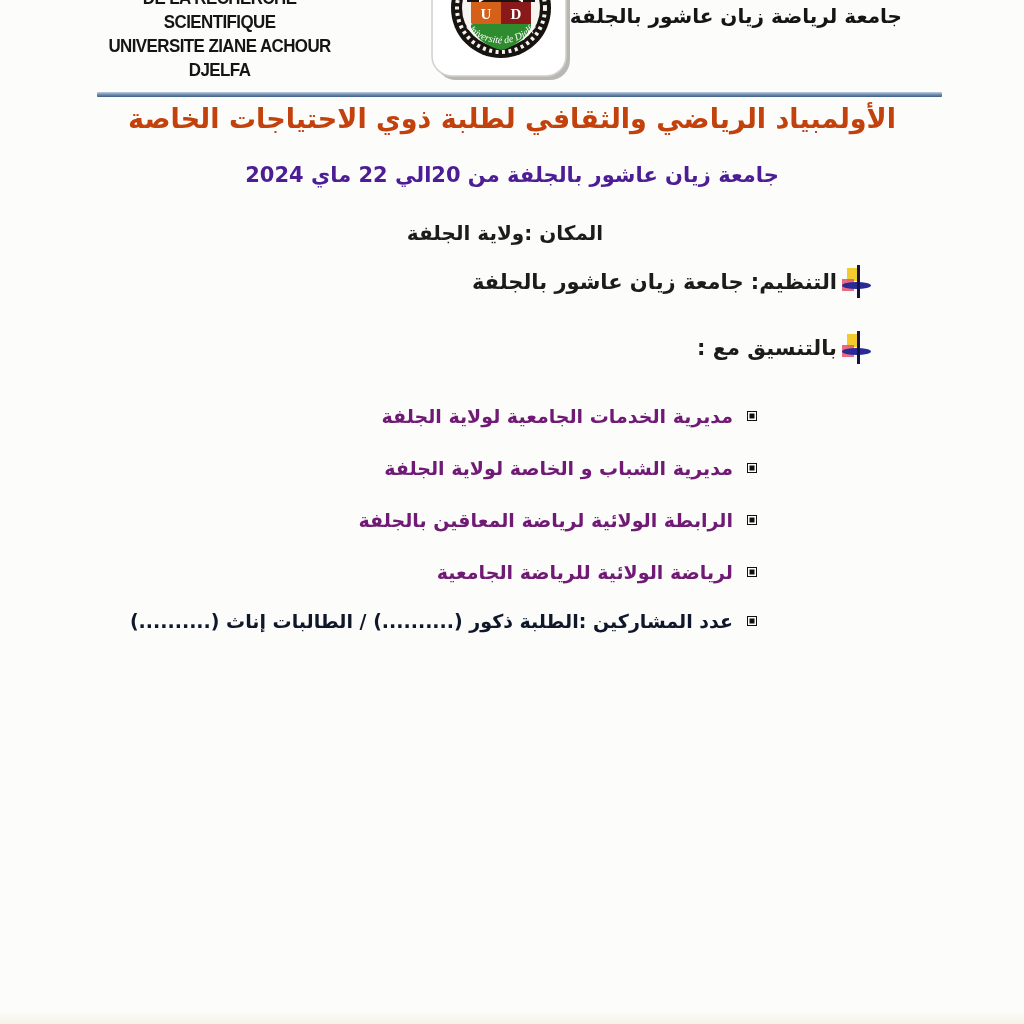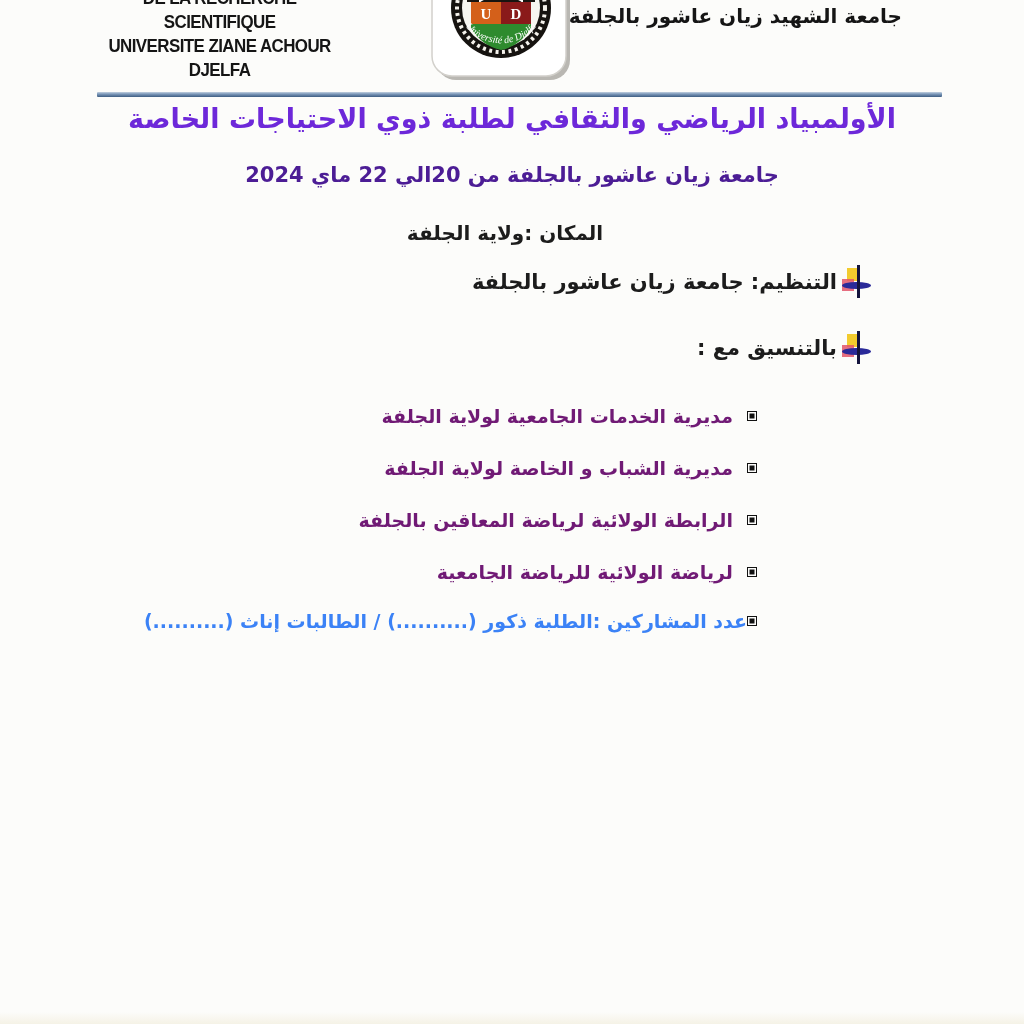--- a/index.html
+++ b/index.html
@@ -35,21 +35,21 @@
   
   .rule{
     position:absolute; left:97px; top:92px; width:845px; height:5px;
     background:linear-gradient(to bottom,#c3d0de 0%,#7d9abb 40%,#3e5d82 100%);
     border-radius:1px;
   }
   
   .title{
     position:absolute; left:0; top:103px; width:1024px;
     direction:rtl; text-align:center;
-    font-weight:700; font-size:27px; color:#6d28d9;
+    font-weight:700; font-size:27px; color:#c2410c;
   }
   .subtitle{
     position:absolute; left:0; top:163px; width:1024px;
     direction:rtl; text-align:center;
     font-weight:700; font-size:21px; color:#4c1d95;
   }
   
   .location{
     position:absolute; left:0; top:221px; width:1010px;
     direction:rtl; text-align:center;
@@ -72,22 +72,22 @@
   .plist{ position:absolute; right:267px; top:402px; list-style:none; margin:0; padding:0; }
   .plist li{
     direction:rtl; display:flex; align-items:center; gap:14px;
     height:28px; margin-bottom:24px;
     font-weight:700; font-size:19px; color:#701a75;
   }
   .sq-bullet{ width:10px; height:10px; background:#111; flex:0 0 10px;
     box-shadow:0 0 0 1.5px #fcfcfa inset; border:1.5px solid #111; box-sizing:border-box;}
   .participants{
     position:absolute; right:267px; top:610px;
-    direction:rtl; display:flex; align-items:center; 
-    font-weight:700; font-size:19px; color:#3b82f6;
+    direction:rtl; display:flex; align-items:center; gap:14px;
+    font-weight:700; font-size:19px; color:#0f172a;
   }
   .bottom-strip{
     position:absolute; left:0; bottom:0; width:100%; height:12px;
     background:linear-gradient(to bottom,#fcfcfa,#f5f2e6);
   }
 </style>
 </head>
 <body>
 
 <div class="page">
@@ -128,21 +128,21 @@
 
         <path d="M41 46 H101 V50 Q90 68 71 72 Q52 68 41 50 Z" fill="#2e8b2e"></path>
 
         <text font-family="Liberation Serif, serif" font-size="10" font-style="italic" fill="#ffffff">
           <textPath href="#arcPath" startOffset="50%" text-anchor="middle">Université de Djelfa</textPath>
         </text>
       </g>
     </svg>
   </div>
 
-  <div class="hdr-right" dir="rtl">جامعة الشهيد زيان عاشور بالجلفة</div>
+  <div class="hdr-right" dir="rtl">جامعة لرياضة زيان عاشور بالجلفة</div>
 
   <div class="rule"></div>
 
   <div class="title" dir="rtl">الأولمبياد الرياضي والثقافي لطلبة ذوي الاحتياجات الخاصة</div>
   <div class="subtitle" dir="rtl">جامعة زيان عاشور بالجلفة  من 20الي 22 ماي 2024</div>
 
   <div class="location" dir="rtl">المكان :ولاية الجلفة</div>
 
   <div class="marker-line org-line">
     <span class="flower">

